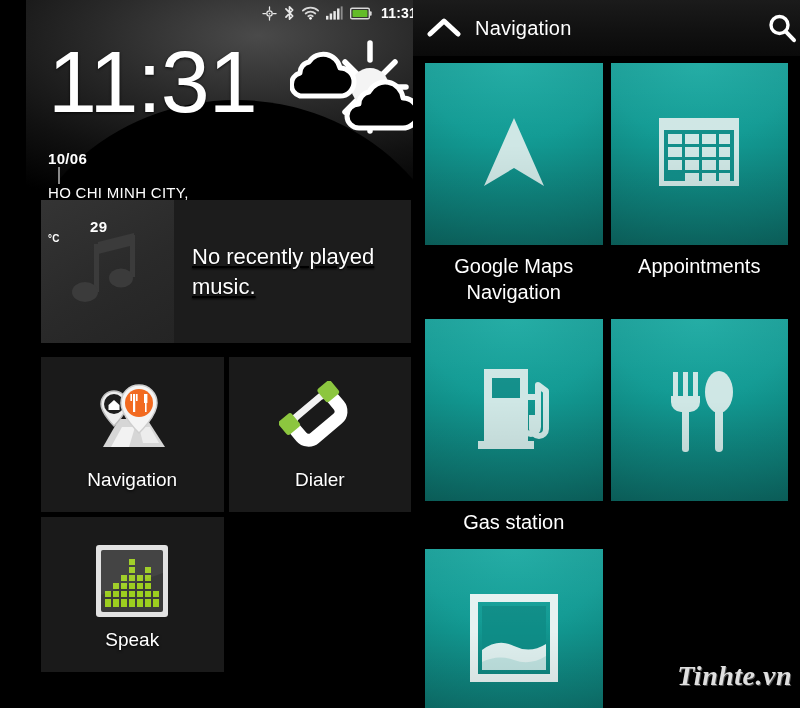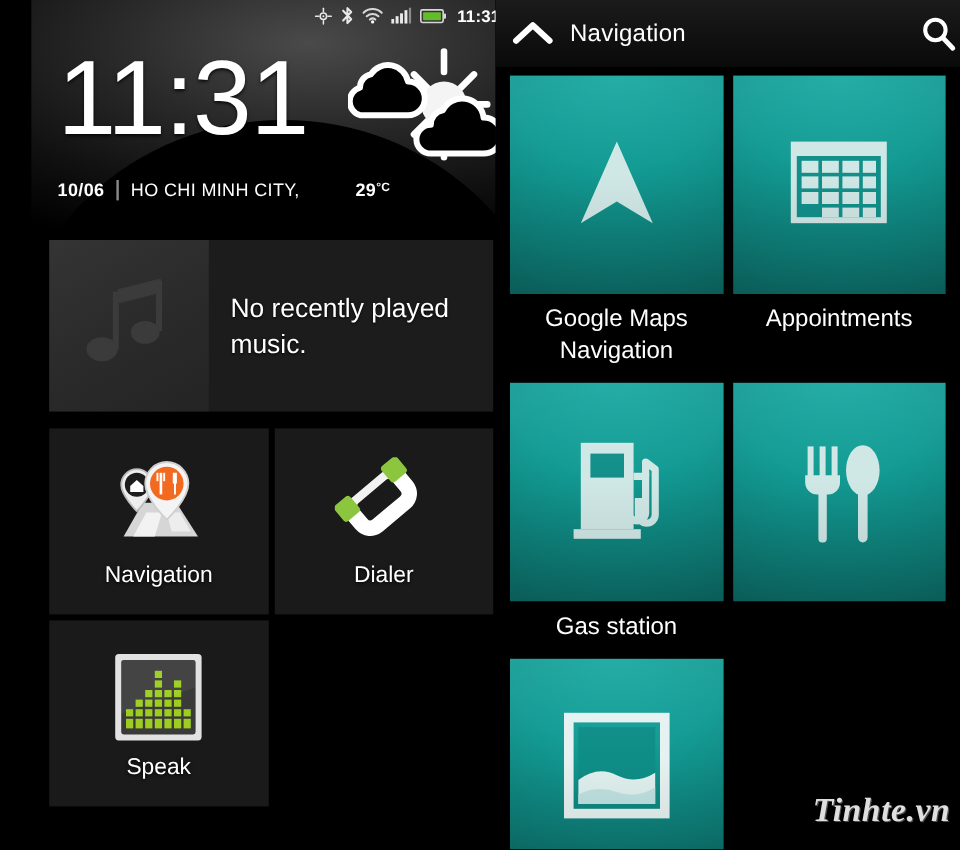--- a/index.html
+++ b/index.html
@@ -48,37 +48,38 @@
   .bigclock {
     position:absolute; left:22px; top:8px;
     font-size:88px; line-height:96px; color:#fff;
     font-weight:300; letter-spacing:-1px;
     text-shadow:0 1px 3px rgba(0,0,0,.8);
     font-family:"Liberation Sans", sans-serif;
   }
   .weathericon { position:absolute; right:6px; top:14px; }
   .infoline {
     position:absolute; left:22px; top:124px;
-    display:flex; align-items:center; gap:0;
+    display:flex; gap:0;
     color:#fff; font-size:15px; letter-spacing:.3px;
     white-space:nowrap;
+    flex-direction:column;
   }
   .infoline .date { font-weight:bold; }
   .infoline .sep {
     display:inline-block; width:2px; height:17px; background:#8a8a8a;
     margin:0 10px;
   }
   .infoline .loc { font-weight:normal; }
   .infoline .temp { font-weight:bold;margin-left:42px; }
   .infoline .deg { font-size:10px; font-weight:bold; vertical-align:top; position:relative; top:-2px; }
 
   
   .music-widget {
     position:absolute; left:15px; top:200px; width:370px; height:143px;
-    background:#1c1c1c; display:flex; overflow:hidden;
+    background:#1c1c1c; display:flex; overflow:hidden;text-decoration:underline;
   }
   .album-art {
     width:133px; height:143px; flex:0 0 133px;
     background:linear-gradient(150deg,#343434 0%,#2a2a2a 55%,#242424 100%);
     display:flex; align-items:center; justify-content:center;
   }
   .music-text {
     flex:1; display:flex; align-items:center;
     padding:0 14px 0 18px;
     color:#fff; font-size:22px; line-height:30px;

